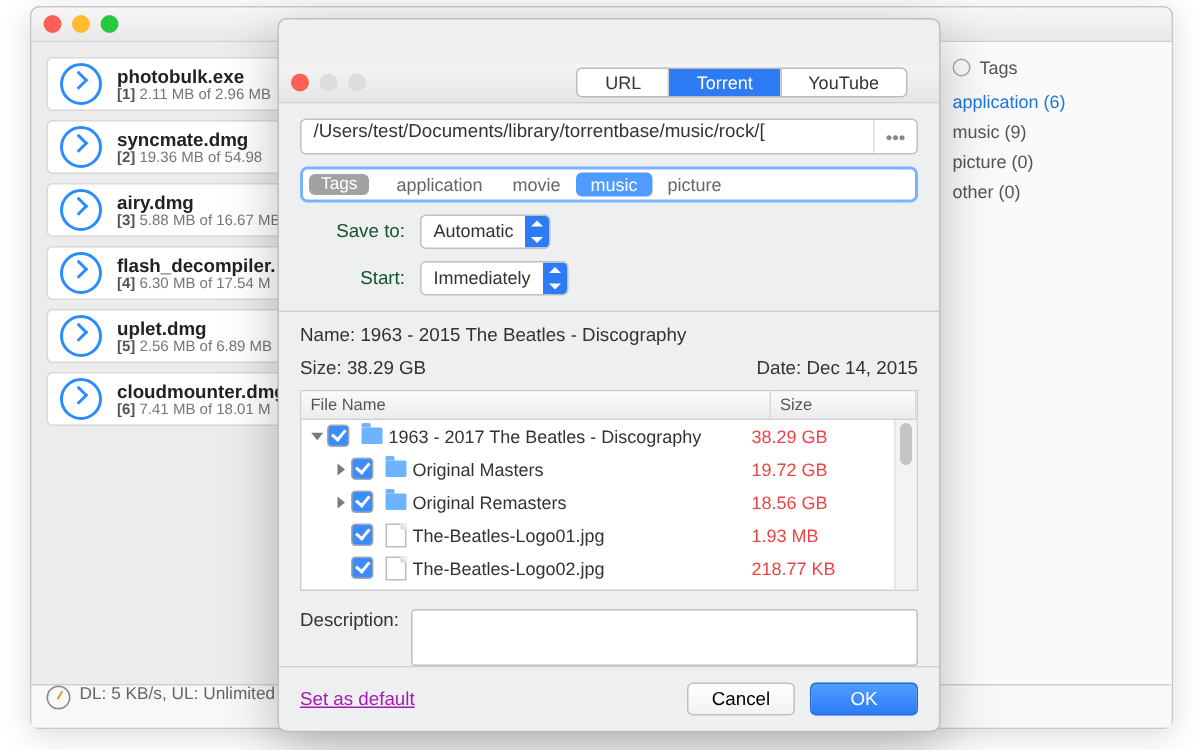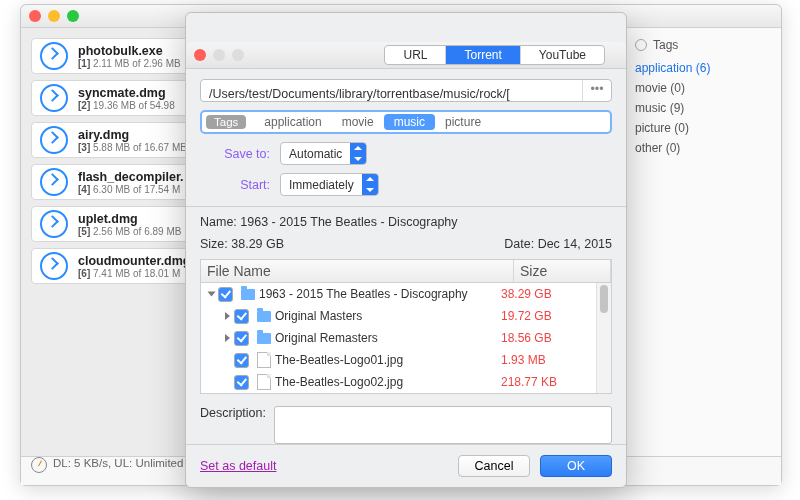--- a/index.html
+++ b/index.html
@@ -141,21 +141,21 @@
     border-radius: 4px;
     overflow: hidden;
     background:#fff;
     font-size: 12px;
   }
   .seg div { padding: 2px 18px; border-right:1px solid #d0d0d0; color:#333;}
   .seg div:last-child { border-right:none; }
   .seg .sel { background:#2d7cf6; color:#fff; }
   .dlg-body { padding: 10px 14px 0; flex:1; display:flex; flex-direction:column; gap:8px; overflow:hidden;}
   .path-field {
-    display:flex; align-items:flex-end;
+    display:flex; align-items:flex-start;
     border: 1px solid #c0c0c0;
     border-radius: 4px;
     background:#fff;
     font-size: 12.5px;
     height: 24px;
     overflow:hidden;
     gap:20px;
   }
   .path-field span { flex:1; padding: 0 8px; white-space:nowrap; overflow:hidden; text-overflow:clip;}
   .path-dots { width: 28px; text-align:center; border-left:1px solid #ddd; color:#888; line-height:24px; cursor:pointer;}
@@ -166,21 +166,21 @@
     padding: 3px 4px;
     display:flex; align-items:center; gap:8px;
     font-size: 12px;
   }
   .tag-bar .lbl {
     background:#a2a2a2; color:#fff; padding:1px 8px; border-radius:4px; font-size:11.5px;
   }
   .tag-bar .chip { color:#666; padding:1px 10px; border-radius:4px;}
   .tag-bar .chip.sel { background:#4f9bff; color:#fff; }
   .form-row { display:flex; align-items:center; gap:10px; font-size:12.5px; }
-  .form-row label { width:70px; text-align:right; color:#8b5cf6;}
+  .form-row label { width:70px; text-align:right; color:#14532d;}
   .mac-select {
     display:inline-flex; align-items:center;
     background:#fff; border:1px solid #c0c0c0;
     border-radius:4px; font-size:12px;
     height:21px; overflow:hidden;
   }
   .mac-select span { padding:0 8px; }
   .mac-arrows {
     width:16px; height:100%;
     background:#2d7cf6; position:relative;
@@ -197,21 +197,21 @@
   .info-row div:first-child { flex:1; }
   .file-table {
     border:1px solid #cfcfcf; background:#fff;
     font-size:12px;
     display:flex; flex-direction:column;
     height: 147px;
   }
   .ft-head {
     display:flex; background:linear-gradient(#fafafa,#ececec);
     border-bottom:1px solid #d0d0d0;
-    font-size:14px; color:#555;
+    font-size:11px; color:#555;
   }
   .ft-head div { padding:3px 6px; border-right:1px solid #d8d8d8;}
   .col-name { flex:1; }
   .col-size { width: 84px; }
   .ft-body { flex:1; overflow:hidden; position:relative;}
   .ft-scroll { position:absolute; right:0; top:0; bottom:0; width:14px; background:#f3f3f3; border-left:1px solid #e0e0e0;}
   .ft-scroll::after { content:""; position:absolute; top:2px; left:3px; width:8px; height:28px; background:#c4c4c4; border-radius:4px;}
   .ft-row { display:flex; align-items:center; height:22px; padding:0 4px;}
   .ft-row .indent { display:inline-block; }
   .tri { display:inline-block; width:0;height:0; border-top:4px solid transparent; border-bottom:4px solid transparent; border-left:5px solid #7a7a7a; margin:0 4px;}
@@ -311,21 +311,20 @@
     </div>
         </div>
       </div>
     <div class="bg-right">
       <div class="tags-head">
         <span class="circ"></span>
         <span>Tags</span>
       </div>
       <div id="tags-list">
           <div class="tag-line sel">application  (6)</div>
-          <div class="tag-line">movie  (0)</div>
           <div class="tag-line">music  (9)</div>
           <div class="tag-line">picture  (0)</div>
           <div class="tag-line">other  (0)</div>
         </div>
     </div>
   </div>
   <div class="bg-status">
     <span class="gauge-icon"></span>
     <span>DL: 5 KB/s, UL: Unlimited</span>
   </div>
@@ -384,21 +383,21 @@
         <div class="col-name">File Name</div>
         <div class="col-size">Size</div>
       </div>
       <div class="ft-body" id="ft-body">
         <div class="ft-scroll"></div>
       <div class="ft-row">
             <span class="indent" style="width:0px"></span>
             <span class="tri open"></span>
             <span class="cb"></span>
             <span class="fold"></span>
-            <span class="fname">1963 - 2015 The Beatles - Discography</span>
+            <span class="fname">1963 - 2017 The Beatles - Discography</span>
             <span class="fsize">38.29 GB</span>
           </div>
           <div class="ft-row">
             <span class="indent" style="width:16px"></span>
             <span class="tri "></span>
             <span class="cb"></span>
             <span class="fold"></span>
             <span class="fname">Original Masters</span>
             <span class="fsize">19.72 GB</span>
           </div>

